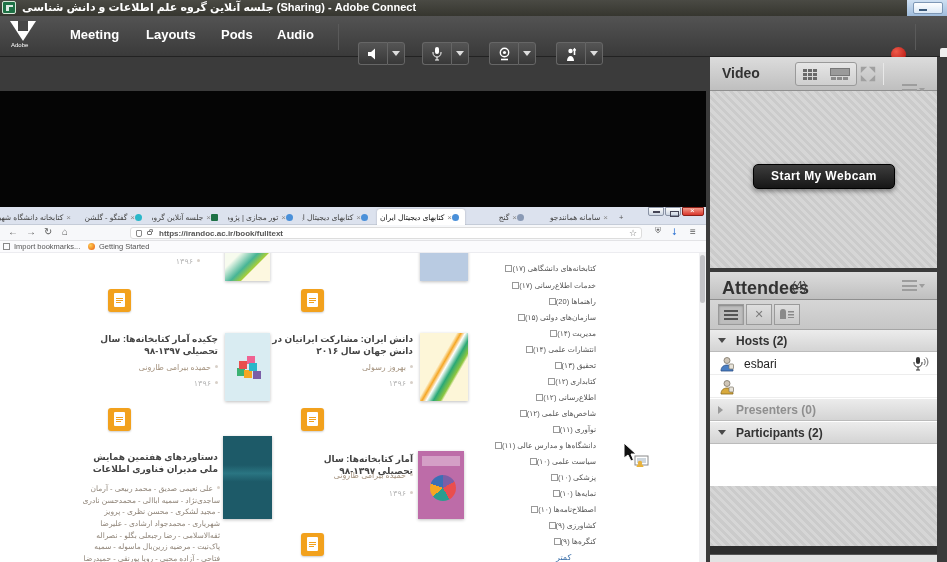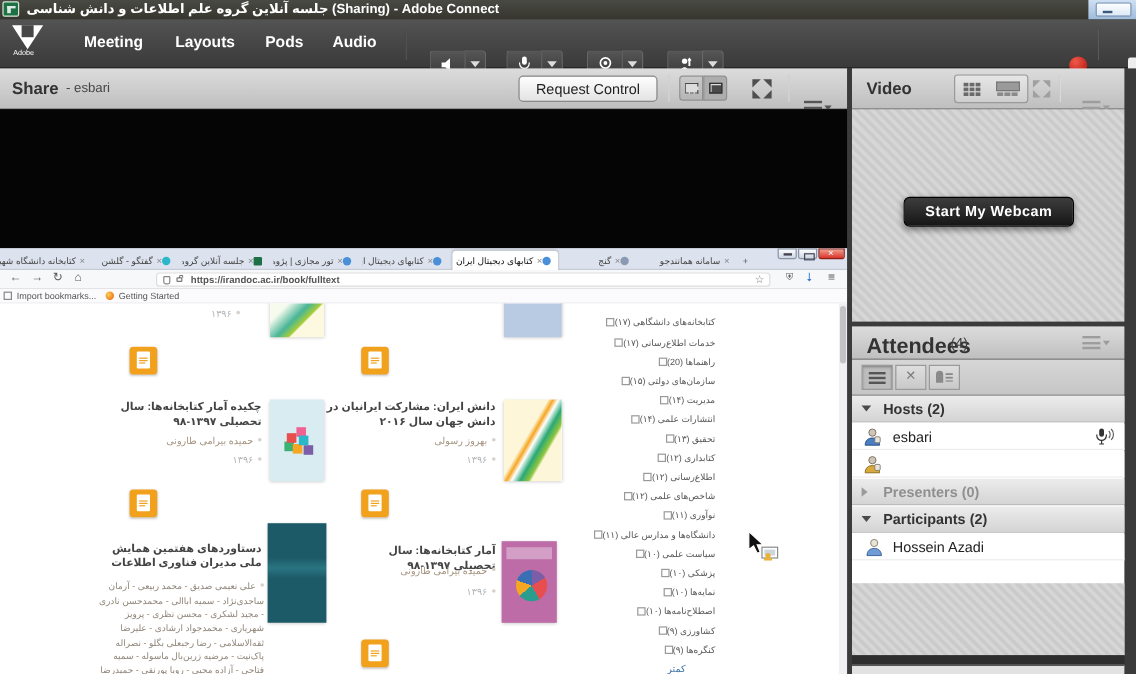--- a/index.html
+++ b/index.html
@@ -211,40 +211,20 @@
   </div>
 
   <div class="abs titlebar">
     <span class="appicon"></span>
     <span class="ttext">جلسه آنلاین گروه علم اطلاعات و دانش شناسی (Sharing) - Adobe Connect</span>
     <span class="wincorner">
       <span class="minbox"></span>
     </span>
   </div>
 
-  <div class="abs podheader sharehdr">
-    <span class="podtitle abs" style="left:10px;top:8px">Share</span>
-    <span class="abs" style="left:55px;top:11px;font-size:11px;color:#444">- esbari</span>
-    <div class="reqctl">Request Control</div>
-    <span class="abs vsep" style="left:557px;top:6px;height:22px"></span>
-    <div class="viewbtn" style="left:566px;border-radius:3px 0 0 3px">
-        <span class="mon1"></span>
-      </div>
-    <div class="viewbtn" style="left:586px;border-radius:0 3px 3px 0;background:#adadad">
-        <span class="mon2"></span>
-      </div>
-    <div class="abs fsarrows" style="left:627px;top:9px">
-        <i class="a1"></i>
-        <i class="a2"></i>
-        <i class="a3"></i>
-        <i class="a4"></i>
-      </div>
-    <span class="abs vsep" style="left:657px;top:6px;height:22px"></span>
-    <div class="abs hamb" style="left:670px;top:11px"></div>
-  </div>
 
   <div class="abs shareblack"></div>
 
   <div class="abs bwin">
 
     <div class="tabbar">
       <div class="btab" style="left:0;width:74px">
         <span class="x">×</span>
         <span>کتابخانه دانشگاه شهید بهشتی</span>
       </div>
@@ -463,26 +443,19 @@
     <div class="grouphdr collapsed" style="top:69px">
       <span class="tri"></span>
       <span style="position:absolute;left:26px">Presenters (0)</span>
     </div>
 
     <div class="grouphdr" style="top:92px">
       <span class="tri"></span>
       <span style="position:absolute;left:26px">Participants (2)</span>
     </div>
 
-    <div class="attrow" style="top:115px">
-      <svg class="abs" style="left:11px;top:3px" width="15" height="16" viewBox="0 0 15 16">
-        <circle cx="7.5" cy="4.5" r="3" fill="#e9e4d8" stroke="#8a8274" stroke-width=".8"></circle>
-        <path d="M1.5 15c0-4 2.6-6 6-6s6 2 6 6z" fill="#6f9bd6" stroke="#3c5f95" stroke-width=".8"></path>
-      </svg>
-      <span class="nm">Hossein Azadi</span>
-    </div>
 
   </div>
   <div class="abs attfill stripes"></div>
   <div class="abs attbottom"></div>
   <div class="abs nextpod"></div>
 
 </div>
 
 </body></html>

